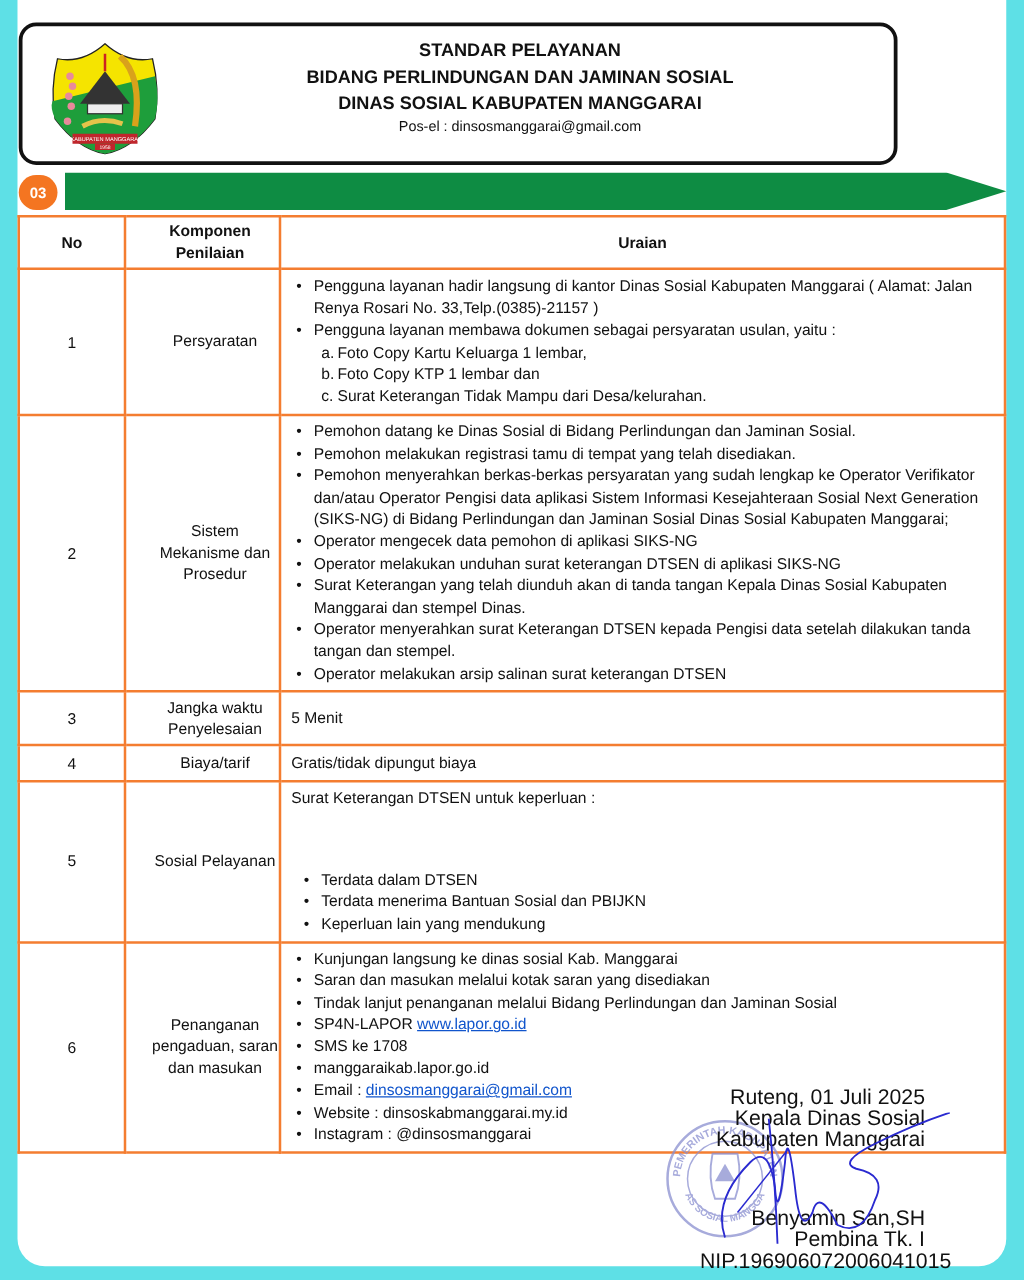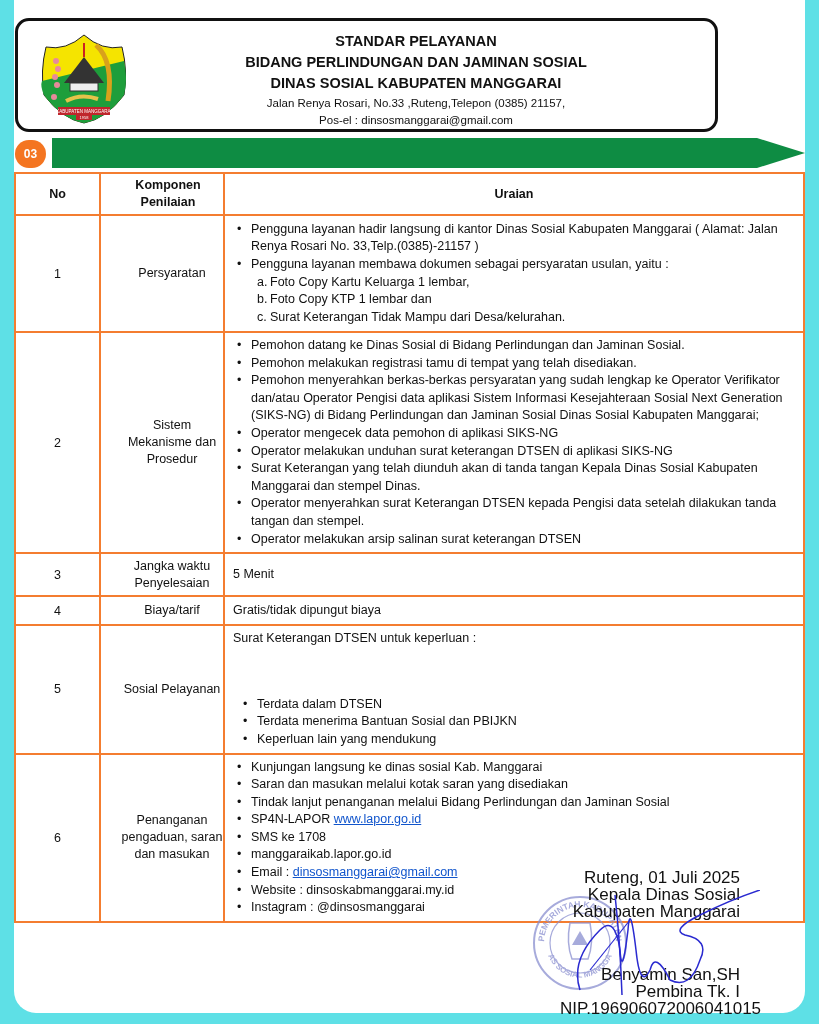--- a/index.html
+++ b/index.html
@@ -104,21 +104,20 @@
     <path d="M30 70 Q45 62 62 68" stroke="#e5c34a" stroke-width="4" fill="none"></path>
     <rect x="22" y="76" width="52" height="8" fill="#c0262c"></rect>
     <text x="48" y="82" font-size="4.5" fill="#fff" text-anchor="middle" font-family="Liberation Sans, sans-serif">KABUPATEN MANGGARAI</text>
     <rect x="40" y="84" width="16" height="5" fill="#c0262c"></rect>
     <text x="48" y="88" font-size="4" fill="#fff" text-anchor="middle" font-family="Liberation Sans, sans-serif">1958</text>
   </svg>
   <div class="header-text">
     <div class="h-line">STANDAR PELAYANAN</div>
     <div class="h-line">BIDANG PERLINDUNGAN DAN JAMINAN SOSIAL</div>
     <div class="h-line">DINAS SOSIAL KABUPATEN MANGGARAI</div>
-    <div class="h-sub">Jalan Renya Rosari, No.33 ,Ruteng,Telepon (0385) 21157,</div>
     <div class="h-sub2">Pos-el : dinsosmanggarai@gmail.com</div>
   </div>
 </div>
 
 <div class="svc-bar">
   <div class="svc-num">03</div>
   <svg class="svc-arrow" viewBox="0 0 753 30" preserveAspectRatio="none">
     <polygon points="0,0 705,0 753,15 705,30 0,30" fill="#0e8c43"></polygon>
   </svg>
 </div>

